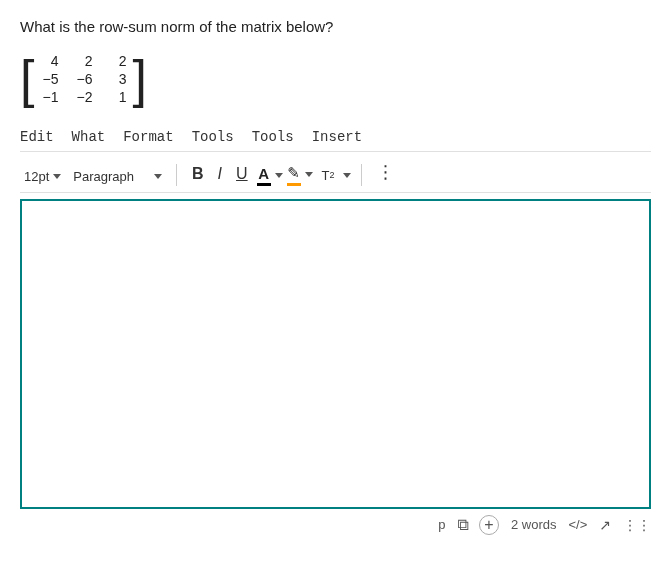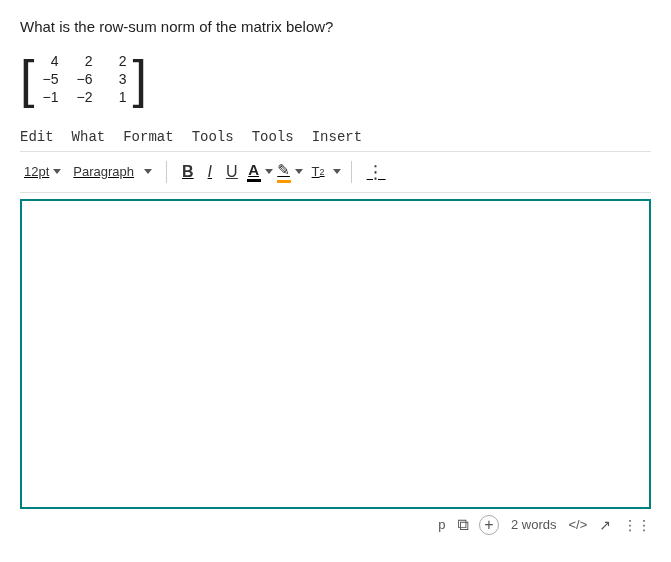--- a/index.html
+++ b/index.html
@@ -72,43 +72,42 @@
 
     .menu-item {
       cursor: pointer;
       color: #333;
       font-size: 14px;
       font-family: Liberation Mono, monospace;
     }
 
     .toolbar {
       display: flex;
-      align-items: center;
+      align-items: flex-end;
       padding: 6px 0;
       gap: 4px;
       border-bottom: 1px solid #e0e0e0;
-      text-decoration: underline;
     }
 
     .toolbar-font-size {
       font-size: 13px;
       color: #333;
       display: flex;
       align-items: center;
       gap: 2px;
       cursor: pointer;
       padding: 2px 4px;
     }
 
     .toolbar-paragraph {
       font-size: 13px;
       color: #333;
       display: flex;
       align-items: center;
-      gap: 8px;
+      gap: 18px;
       cursor: pointer;
       padding: 2px 4px;
     }
 
     .toolbar-divider {
       width: 1px;
       height: 22px;
       background: #ccc;
       margin: 0 6px;
     }

